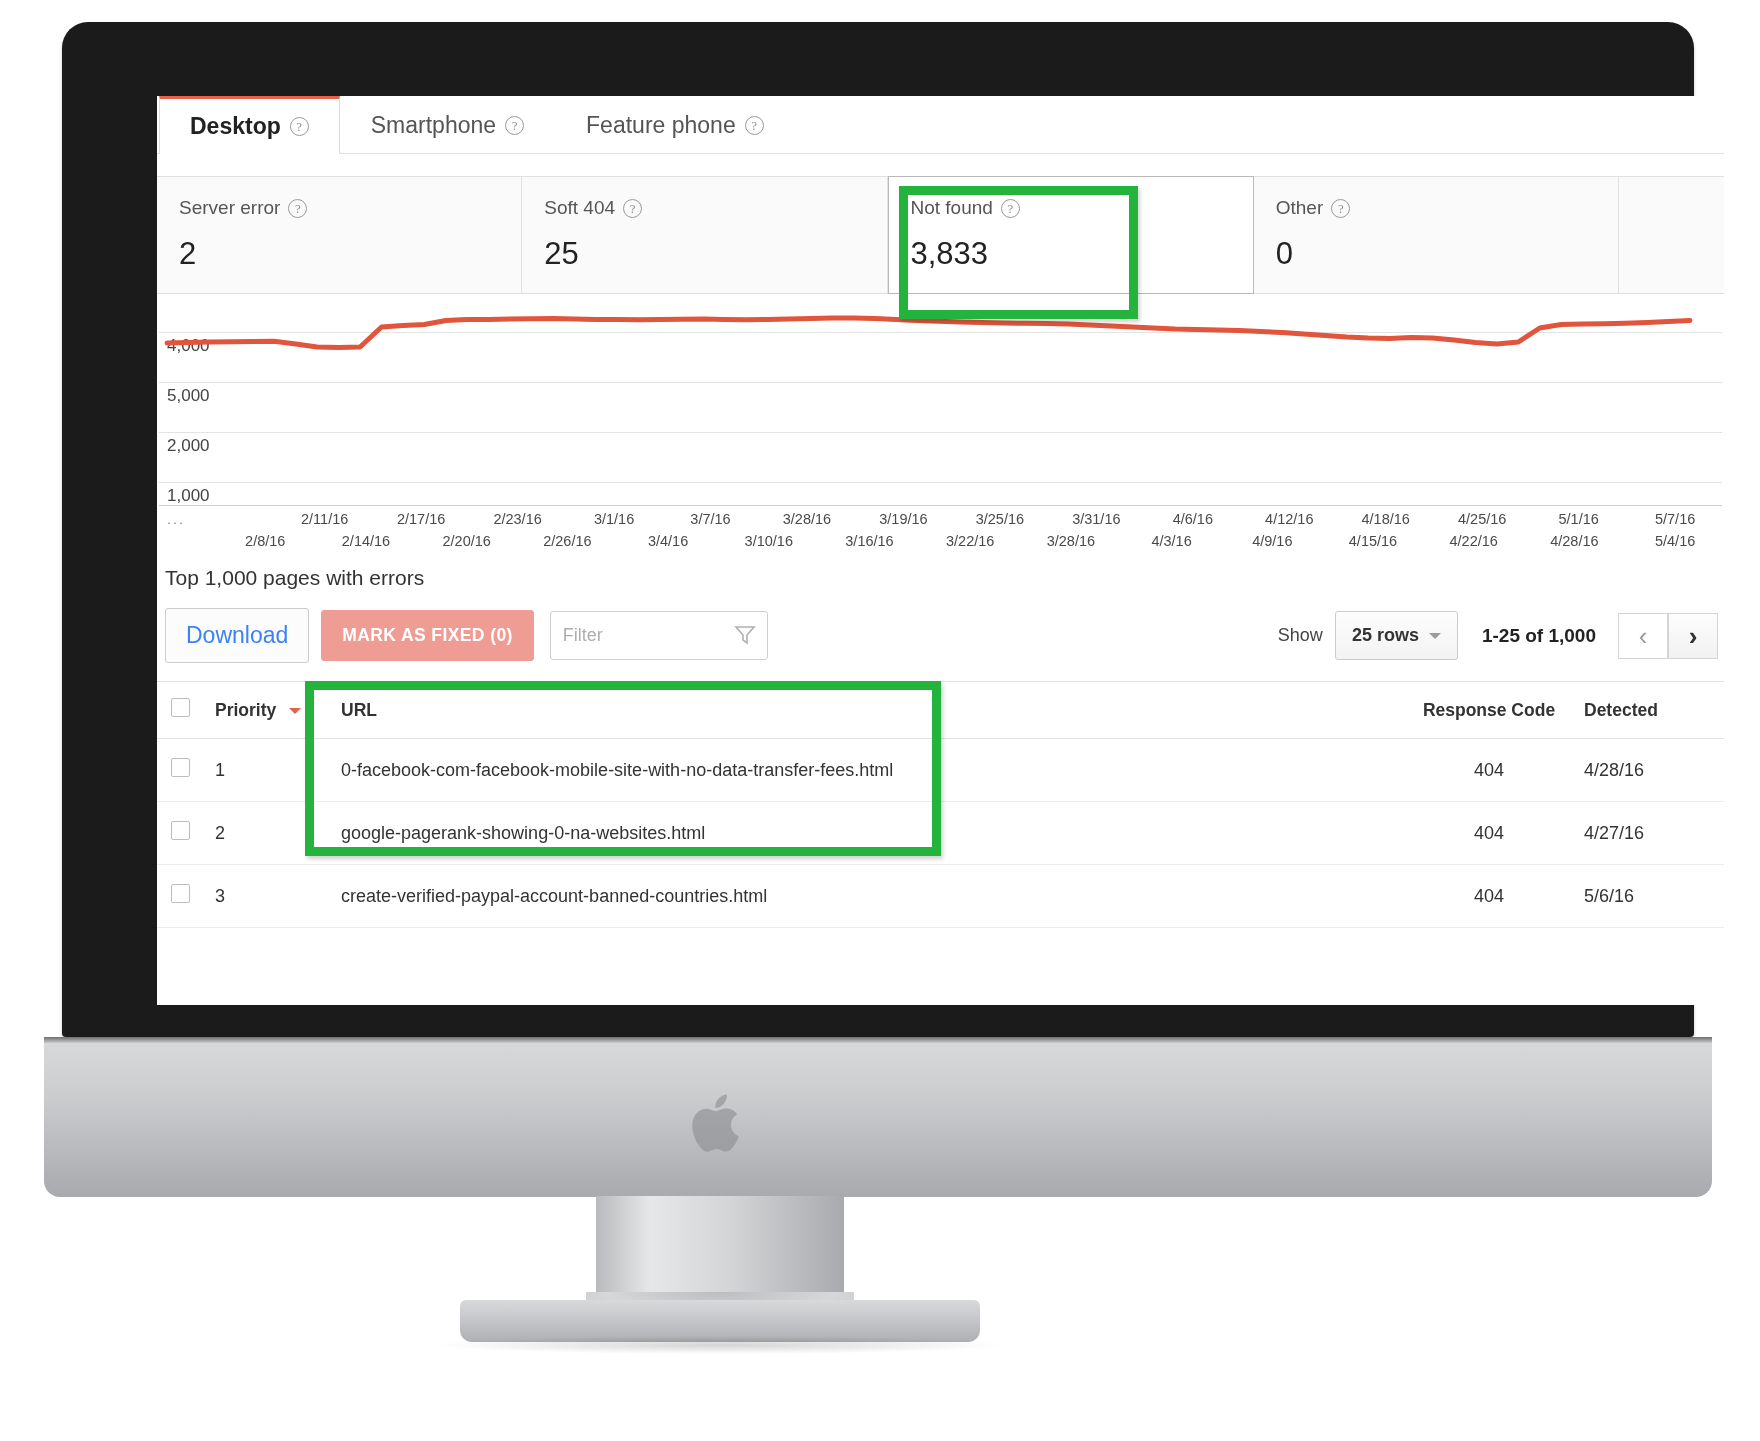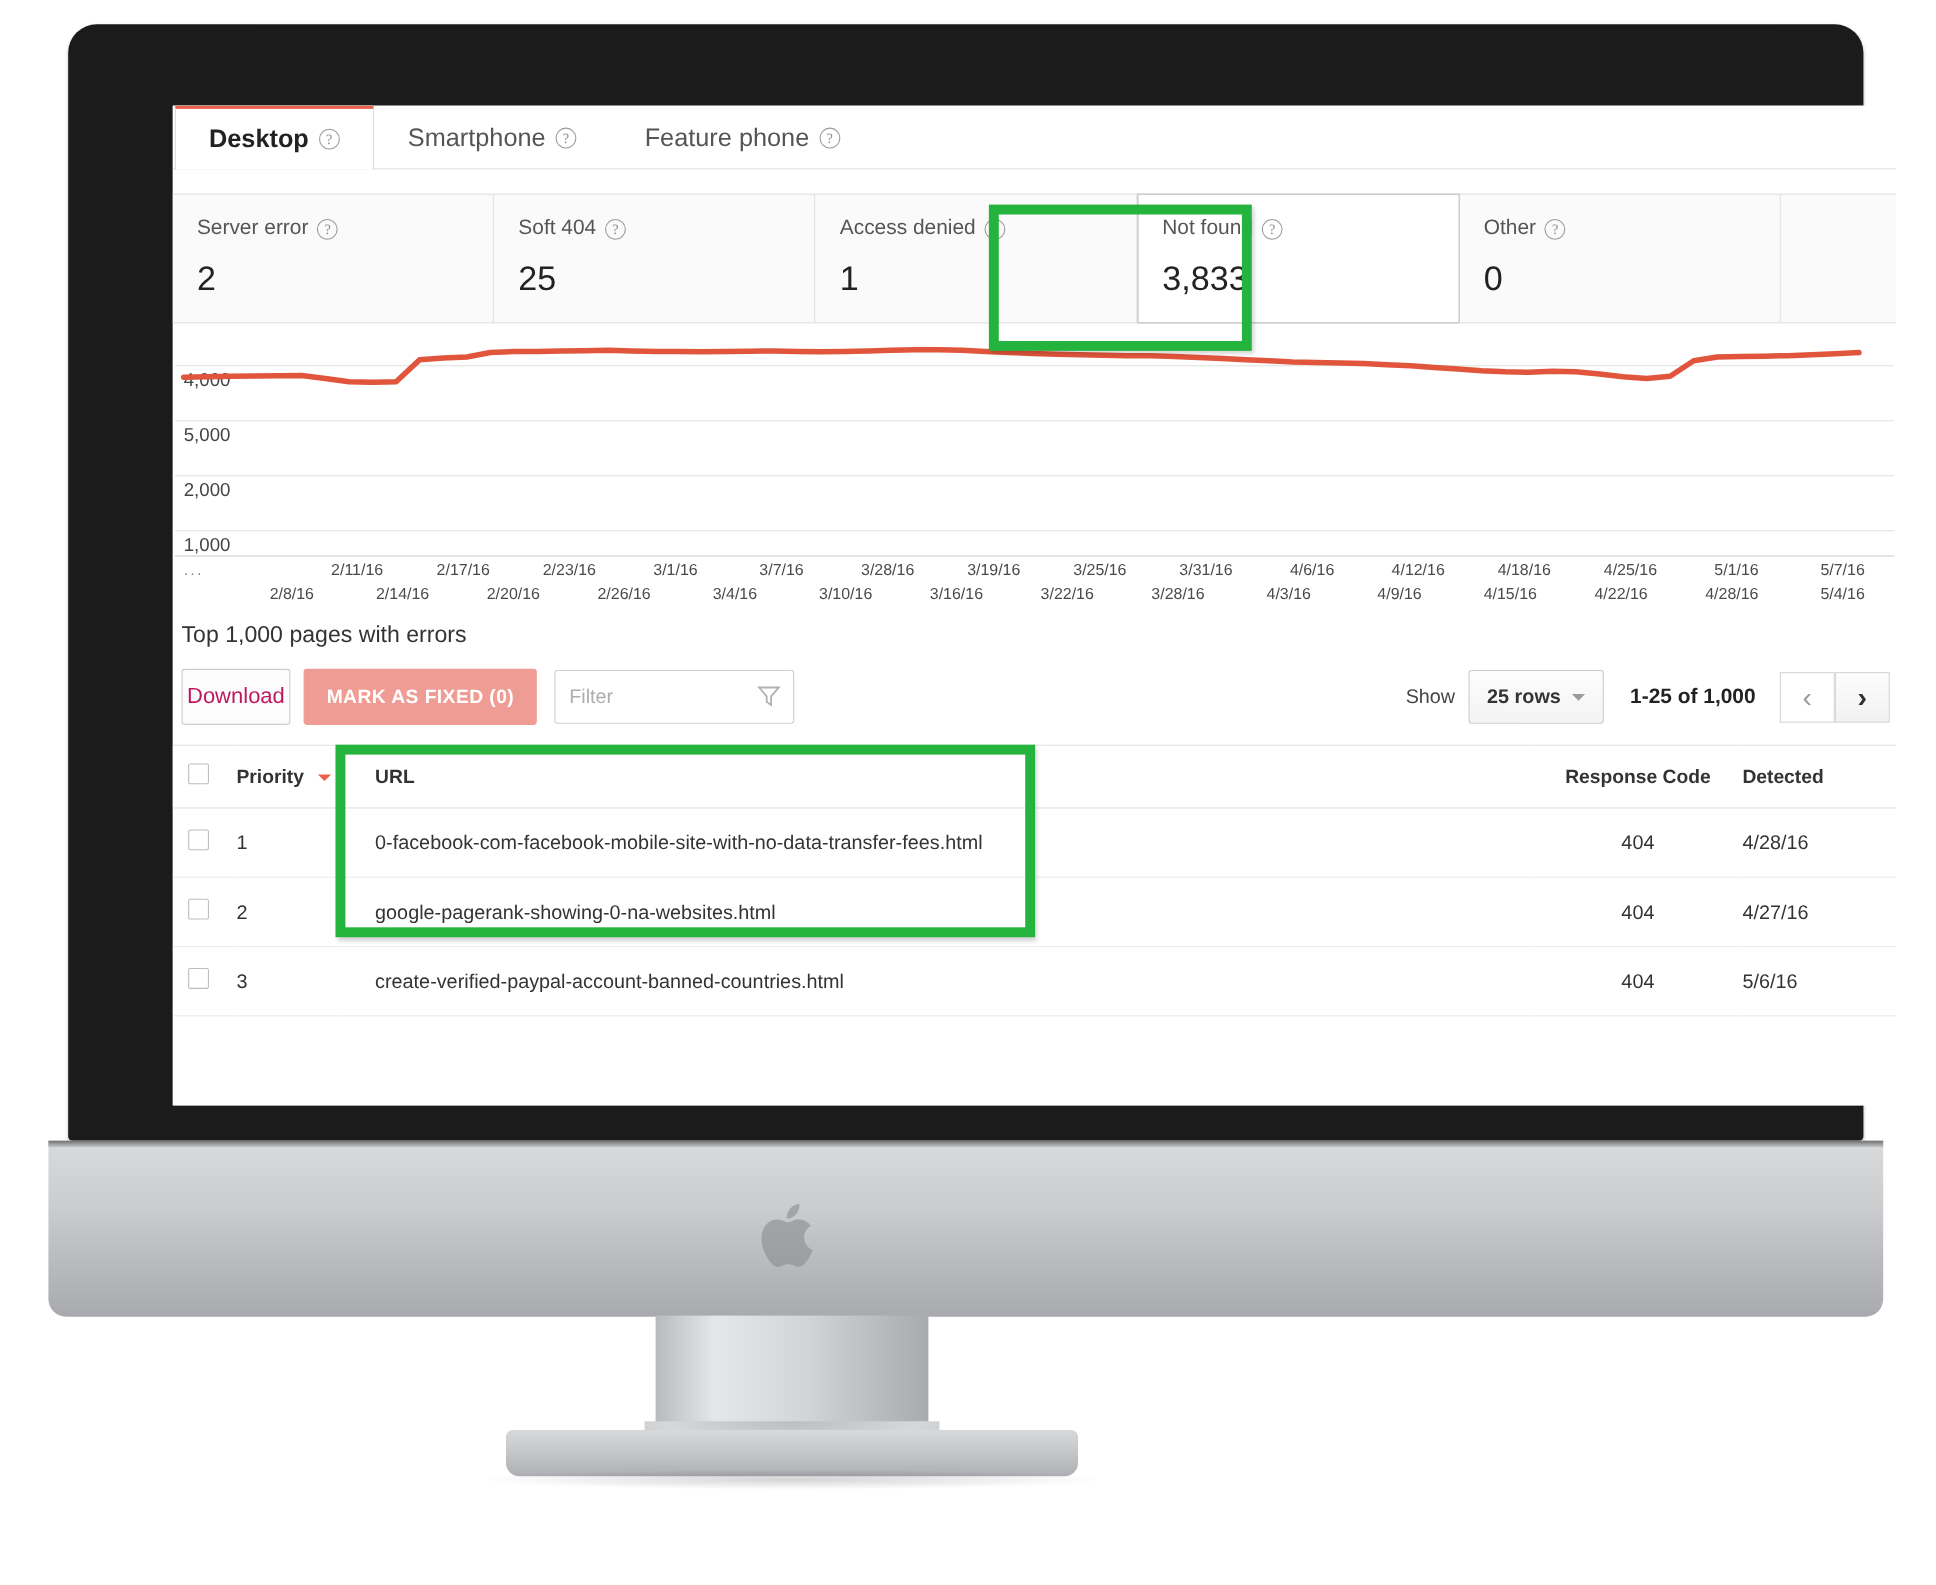--- a/index.html
+++ b/index.html
@@ -136,22 +136,22 @@
   .date-row.top { top: 3px; }
   .date-row.bot { top: 25px; }
   .date-lbl { position: absolute; transform: translateX(-50%); white-space: nowrap; }
   .ellipsis { position:absolute; left: 8px; top: 3px; color:#8a8a8a; letter-spacing:2px;}
 
   
   .section-title { font-size: 21px; color: #333; padding: 22px 0 0 8px; }
 
   .toolbar { display: flex; align-items: center; padding: 18px 6px 0 8px; gap: 0; }
   .btn {
-    font-size: 20px; padding: 13px 4px; border: 1px solid #ccc; background: #fcfcfc;
-    color: #be185d; border-radius: 3px; cursor: pointer; white-space: nowrap;
+    font-size: 23px; padding: 13px 20px; border: 1px solid #ccc; background: #fcfcfc;
+    color: #3b82f6; border-radius: 3px; cursor: pointer; white-space: nowrap;
   }
   .btn-fixed {
     background: #ef9c94; border: 1px solid #ef9c94; color: #fff; font-weight: 700;
     letter-spacing: .4px; margin-left: 12px; padding: 14px 20px; font-size: 17.5px;
   }
   .filter-box {
     margin-left: 16px; position: relative; width: 218px;
   }
   .filter-input {
     width: 100%; font-size: 18px; padding: 13px 40px 13px 12px;
@@ -237,27 +237,20 @@
             </div>
 
             <div class="card">
               <div class="card-label">
                 <span>Soft 404</span>
                 <span class="qmark">?</span>
               </div>
               <div class="card-value">25</div>
             </div>
 
-            <div class="card">
-              <div class="card-label">
-                <span>Access denied</span>
-                <span class="qmark">?</span>
-              </div>
-              <div class="card-value">1</div>
-            </div>
 
             <div class="card selected">
               <div class="card-label">
                 <span>Not found</span>
                 <span class="qmark">?</span>
               </div>
               <div class="card-value">3,833</div>
             </div>
 
             <div class="card">

